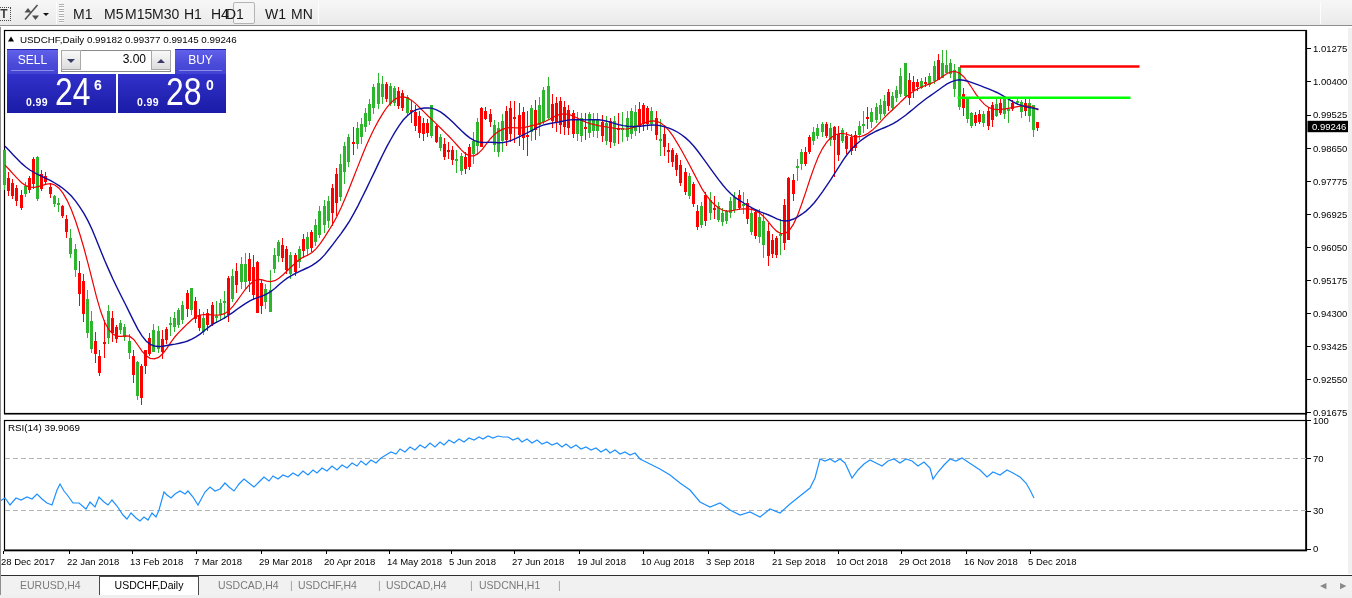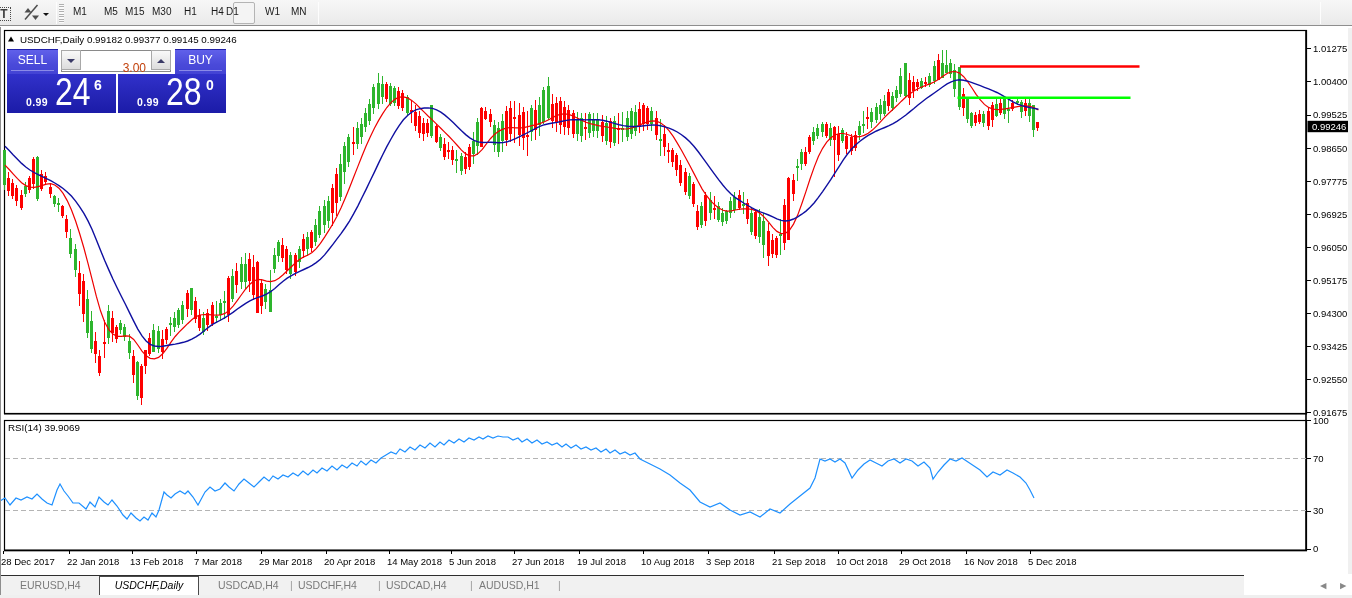--- a/index.html
+++ b/index.html
@@ -5,46 +5,46 @@
 html,body { width:1352px; height:598px; overflow:hidden; background:#fff;
   font-family:"Liberation Sans", sans-serif; position:relative; }
 .toolbar { position:absolute; left:0; top:0; width:1352px; height:26px;
   background:linear-gradient(180deg,#f7f7f7,#eeeeee 70%,#e9e9e9);
   border-bottom:1px solid #8e8e8e; }
 .toolbar .sep { position:absolute; top:2px; height:22px; width:1px; background:#c8c8c8;
   border-right:1px solid #fdfdfd; }
 .ticon { position:absolute; left:-3px; top:7px; width:14px; height:14px;
   border:1px dotted #4a4a4a; color:#3f3f3f; font-size:12px; font-weight:bold;
   text-align:center; line-height:12px; }
-.tfbtn { position:absolute; top:6px; font-size:10px; color:#1a1a1a; }
+.tfbtn { position:absolute; top:6px; font-size:14px; color:#1a1a1a; }
 .d1box { position:absolute; left:233px; top:2px; width:22px; height:22px;
   border:1px solid #b4b4b4; background:#f4f4f4; border-radius:2px; }
 .grip { position:absolute; left:59px; top:4px; width:5px; height:19px;
   background:repeating-linear-gradient(180deg,#b0b0b0 0 1px,#fafafa 1px 2.5px); }
 .caret { position:absolute; left:43px; top:13px; width:0; height:0;
   border-left:3.5px solid transparent; border-right:3.5px solid transparent;
   border-top:3.5px solid #111; }
 .arricon { position:absolute; left:24px; top:3px; width:16px; height:19px; }
 .panel { position:absolute; left:7px; top:49px; width:219px; height:64px; }
 .bluebtn { position:absolute; border-top:1px solid #2020a8;
   background:linear-gradient(180deg,#6060ea 0%,#4a4ad9 60%,#4343d4 100%); }
 .bigbox { position:absolute; top:25px; height:39px;
   background:linear-gradient(180deg,#3131cb 0%,#2424b4 60%,#1b1ba8 100%); color:#fff; }
 .sellbuy { color:#fff; font-size:12px; text-align:center; line-height:21px; }
 .underl { position:absolute; left:4px; right:4px; bottom:3px; height:1px; background:#8a8ae8; }
 .spin { position:absolute; left:54px; top:1px; width:110px; height:22px; background:#fff;
   border:1px solid #8a8a8a; }
 .spinbtn { position:absolute; top:0; width:20px; height:20px;
   background:linear-gradient(180deg,#f9f9f9,#dcdcdc); border:1px solid #a8a8a8; }
-.tabbar { position:absolute; left:0; top:575px; width:1244px; height:20px;
+.tabbar { position:absolute; left:0; top:575px; width:1352px; height:20px;
   background:#f1f1f1; border-top:1.5px solid #2e2e2e; font-size:10.5px; color:#7a7a7a; }
 .tab { position:absolute; top:3px; }
 .activetab { position:absolute; left:99px; top:0px; width:100px; height:19px;
   background:#fff; border:1px solid #4a4a4a; border-bottom:none; color:#000;
-  text-align:center; line-height:17px; font-size:10.5px;font-style:italic; }
+  text-align:center; line-height:17px; font-size:10.5px; }
 .botstrip { position:absolute; left:0; top:595px; width:1352px; height:3px; background:#efefef; }
 .rightstrip { position:absolute; left:1348px; top:28px; width:4px; height:546px; background:#f0f0f0; }
 </style></head>
 <body>
 <div style="position:absolute;left:0;top:26px;width:1352px;height:572px;background:#fff"></div>
 <svg width="1352" height="598" viewBox="0 0 1352 598" style="position:absolute;left:0;top:0">
 <g stroke="#000" fill="none">
 <rect x="4.5" y="30.5" width="1302" height="383" stroke-width="1.2"></rect>
 <rect x="4.5" y="420.5" width="1302" height="130" stroke-width="1.2"></rect>
 </g>
@@ -167,21 +167,21 @@
 </div>
 <div class="panel">
   <div class="bluebtn sellbuy" style="left:0;top:0;width:51px;height:25px">SELL<div class="underl"></div></div>
   <div class="bluebtn sellbuy" style="left:168px;top:0;width:51px;height:25px">BUY<div class="underl"></div></div>
   <div class="spin">
     <div class="spinbtn" style="left:-1px;top:-1px">
       <svg width="18" height="18">
           <polygon points="5,8 13,8 9,12" fill="#3a3a66"></polygon>
         </svg>
     </div>
-    <div style="position:absolute;right:24px;top:10px;font-size:12px;color:#c2410c">3.00</div>
+    <div style="position:absolute;right:24px;top:1px;font-size:12px;color:#000000">3.00</div>
     <div class="spinbtn" style="right:-1px;top:-1px">
       <svg width="18" height="18">
           <polygon points="5,12 13,12 9,8" fill="#3a3a66"></polygon>
         </svg>
     </div>
   </div>
   <div class="bigbox" style="left:0;width:109px">
     <span style="position:absolute;left:19px;top:21.5px;font-size:10.5px;font-weight:bold;letter-spacing:0.4px">0.99</span>
     <span style="position:absolute;left:48px;top:-3.5px;font-size:38px;display:inline-block;transform:scaleX(0.84);transform-origin:0 0">24</span>
     <span style="position:absolute;left:87px;top:3px;font-size:14px;font-weight:bold">6</span>
@@ -194,20 +194,20 @@
 </div>
 <div class="tabbar">
   <div class="tab" style="left:20px">EURUSD,H4</div>
   <div class="activetab">USDCHF,Daily</div>
   <div class="tab" style="left:218px">USDCAD,H4</div>
   <div class="tab" style="left:290px;color:#9a9a9a">|</div>
   <div class="tab" style="left:298px">USDCHF,H4</div>
   <div class="tab" style="left:378px;color:#9a9a9a">|</div>
   <div class="tab" style="left:386px">USDCAD,H4</div>
   <div class="tab" style="left:470px;color:#9a9a9a">|</div>
-  <div class="tab" style="left:479px">AUDUSD,H1</div>
+  <div class="tab" style="left:479px">USDCNH,H1</div>
   <div class="tab" style="left:558px;color:#9a9a9a">|</div>
   <div class="tab" style="left:1318px;color:#888">◄</div>
   <div class="tab" style="left:1338px;color:#888">►</div>
 </div>
 <div class="botstrip"></div>
 <div class="rightstrip"></div>
 <div style="position:absolute;left:0;top:27px;width:1px;height:568px;background:#8e8e8e"></div>
 
 </body></html>

